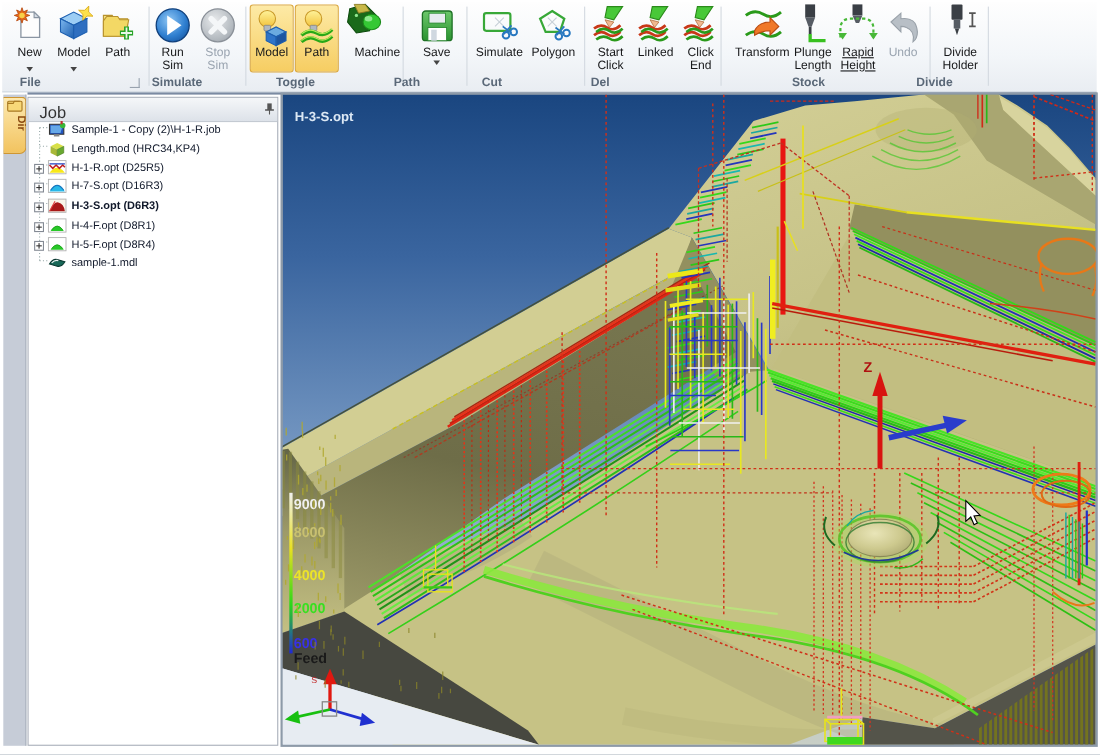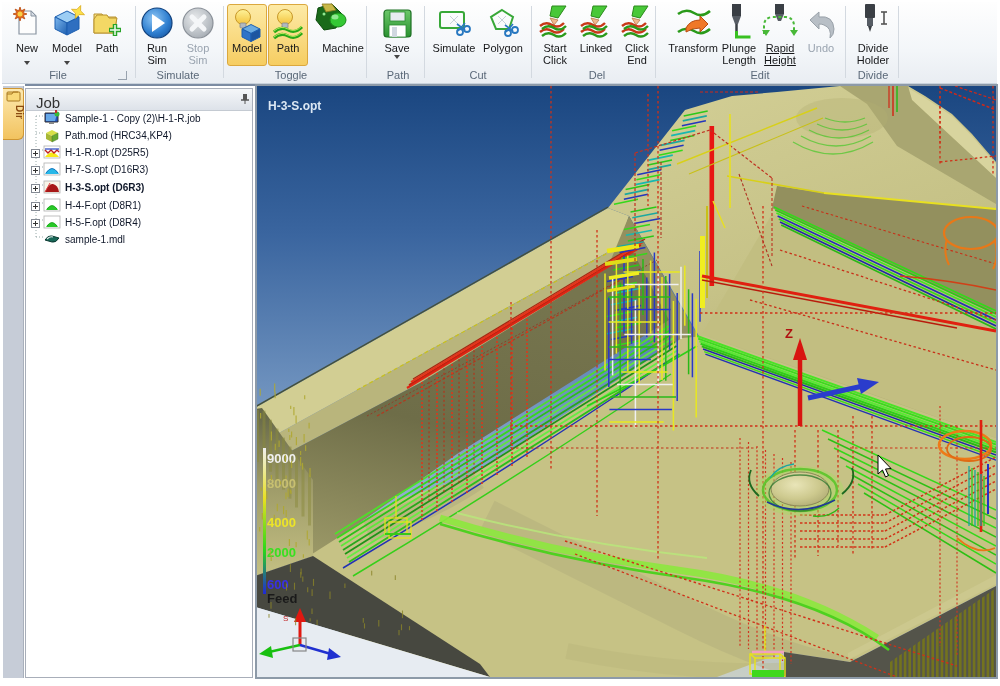--- a/index.html
+++ b/index.html
@@ -1,17 +1,17 @@
 <!DOCTYPE html>
 <html><head><meta charset="utf-8"><style>
 *{margin:0;padding:0;box-sizing:border-box;}
 body{width:1000px;height:686px;position:relative;background:#fff;font-family:"Liberation Sans",sans-serif;overflow:hidden;}
 #ribbon{position:absolute;left:2px;top:2px;width:995px;height:82px;background:linear-gradient(#fefefe,#f3f6f9 60%,#e9edf2);border-bottom:1px solid #c9d2dc;}
 .sep{position:absolute;top:4px;height:72px;width:1px;background:#d3d9e0;}
-.glabel{position:absolute;top:67px;font-size:11px;color:#5a6878;text-align:center;}
+.glabel{position:absolute;top:67px;font-size:11px;color:#5a6878;font-weight:bold;}
 .blabel{position:absolute;font-size:11px;color:#17181a;text-align:center;line-height:12px;}
 .gray{color:#9aa4b0;}
 .caret{position:absolute;width:0;height:0;border-left:3.5px solid transparent;border-right:3.5px solid transparent;border-top:4px solid #444;}
 #rail{position:absolute;left:3px;top:86px;width:21px;height:592px;background:#c6ccd7;border-right:1px solid #a9b0bc;}
 #dirtab{position:absolute;left:3px;top:88px;width:21px;height:52px;background:linear-gradient(#fde9b0,#f2c35f);border:1px solid #cf9632;border-left:none;border-radius:0 4px 6px 0;}
 #panel{position:absolute;left:25px;top:88px;width:228px;height:590px;background:#fff;border:1px solid #a8aeb9;}
 #phead{position:absolute;left:0;top:0;width:226px;height:22px;background:linear-gradient(#f5f7f9,#dde2e9);border-bottom:1px solid #c4cad2;}
 .titem{position:absolute;font-size:10px;color:#10182a;white-space:pre;}
 #vpframe{position:absolute;left:255px;top:84px;width:743px;height:595px;background:#8d9aa8;}
 </style></head><body>
@@ -22,22 +22,22 @@
 <div class="sep" style="left:422px;"></div>
 <div class="sep" style="left:529px;"></div>
 <div class="sep" style="left:653px;"></div>
 <div class="sep" style="left:843px;"></div>
 <div class="sep" style="left:896px;"></div>
 <div class="glabel" style="left:16px;width:80px;">File</div>
 <div class="glabel" style="left:136px;width:80px;">Simulate</div>
 <div class="glabel" style="left:249px;width:80px;">Toggle</div>
 <div class="glabel" style="left:356px;width:80px;">Path</div>
 <div class="glabel" style="left:436px;width:80px;">Cut</div>
-<div class="glabel" style="left:555px;width:80px;">Del</div>
-<div class="glabel" style="left:718px;width:80px;">Edit</div>
+<div class="glabel" style="left:535px;width:80px;">Del</div>
+<div class="glabel" style="left:718px;width:80px;">Stock</div>
 <div class="glabel" style="left:831px;width:80px;">Divide</div>
 <div style="position:absolute;left:225px;top:2px;width:40px;height:62px;background:linear-gradient(#fdeaa6,#f6cd62);border:1px solid #dba83e;border-radius:3px;"></div>
 <div style="position:absolute;left:266px;top:2px;width:40px;height:62px;background:linear-gradient(#fdeaa6,#f6cd62);border:1px solid #dba83e;border-radius:3px;"></div>
 <div class="blabel" style="left:-10px;top:40px;width:70px;">New</div>
 <div class="blabel" style="left:30px;top:40px;width:70px;">Model</div>
 <div class="blabel" style="left:70px;top:40px;width:70px;">Path</div>
 <div class="blabel" style="left:120px;top:40px;width:70px;">Run<br>Sim</div>
 <div class="blabel gray" style="left:161px;top:40px;width:70px;">Stop<br>Sim</div>
 <div class="blabel" style="left:210px;top:40px;width:70px;">Model</div>
 <div class="blabel" style="left:251px;top:40px;width:70px;">Path</div>
@@ -250,21 +250,21 @@
 <line x1="11" y1="28" x2="18" y2="28" stroke="#9aa" stroke-width="1" stroke-dasharray="1,2"></line>
 <line x1="11" y1="45" x2="18" y2="45" stroke="#9aa" stroke-width="1" stroke-dasharray="1,2"></line>
 <line x1="11" y1="62" x2="18" y2="62" stroke="#9aa" stroke-width="1" stroke-dasharray="1,2"></line>
 <line x1="11" y1="79" x2="18" y2="79" stroke="#9aa" stroke-width="1" stroke-dasharray="1,2"></line>
 <line x1="11" y1="97" x2="18" y2="97" stroke="#9aa" stroke-width="1" stroke-dasharray="1,2"></line>
 <line x1="11" y1="115" x2="18" y2="115" stroke="#9aa" stroke-width="1" stroke-dasharray="1,2"></line>
 <line x1="11" y1="132" x2="18" y2="132" stroke="#9aa" stroke-width="1" stroke-dasharray="1,2"></line>
 <line x1="11" y1="149" x2="18" y2="149" stroke="#9aa" stroke-width="1" stroke-dasharray="1,2"></line>
 </svg>
 <div class="titem" style="left:65px;top:113px;">Sample-1 - Copy (2)\H-1-R.job</div>
-<div class="titem" style="left:65px;top:130px;">Path.mod (HRC34,KP4)</div>
+<div class="titem" style="left:65px;top:130px;">Length.mod (HRC34,KP4)</div>
 <div class="titem" style="left:65px;top:147px;">H-1-R.opt (D25R5)</div>
 <div style="position:absolute;left:31px;top:149px;width:9px;height:9px;border:1px solid #848a94;background:#fff;"></div>
 <div style="position:absolute;left:33px;top:152.5px;width:5px;height:1px;background:#333;"></div>
 <div style="position:absolute;left:35px;top:150.5px;width:1px;height:5px;background:#333;"></div>
 <div class="titem" style="left:65px;top:164px;">H-7-S.opt (D16R3)</div>
 <div style="position:absolute;left:31px;top:166px;width:9px;height:9px;border:1px solid #848a94;background:#fff;"></div>
 <div style="position:absolute;left:33px;top:169.5px;width:5px;height:1px;background:#333;"></div>
 <div style="position:absolute;left:35px;top:167.5px;width:1px;height:5px;background:#333;"></div>
 <div class="titem" style="left:65px;top:182px; font-weight:bold;">H-3-S.opt (D6R3)</div>
 <div style="position:absolute;left:31px;top:184px;width:9px;height:9px;border:1px solid #848a94;background:#fff;"></div>

